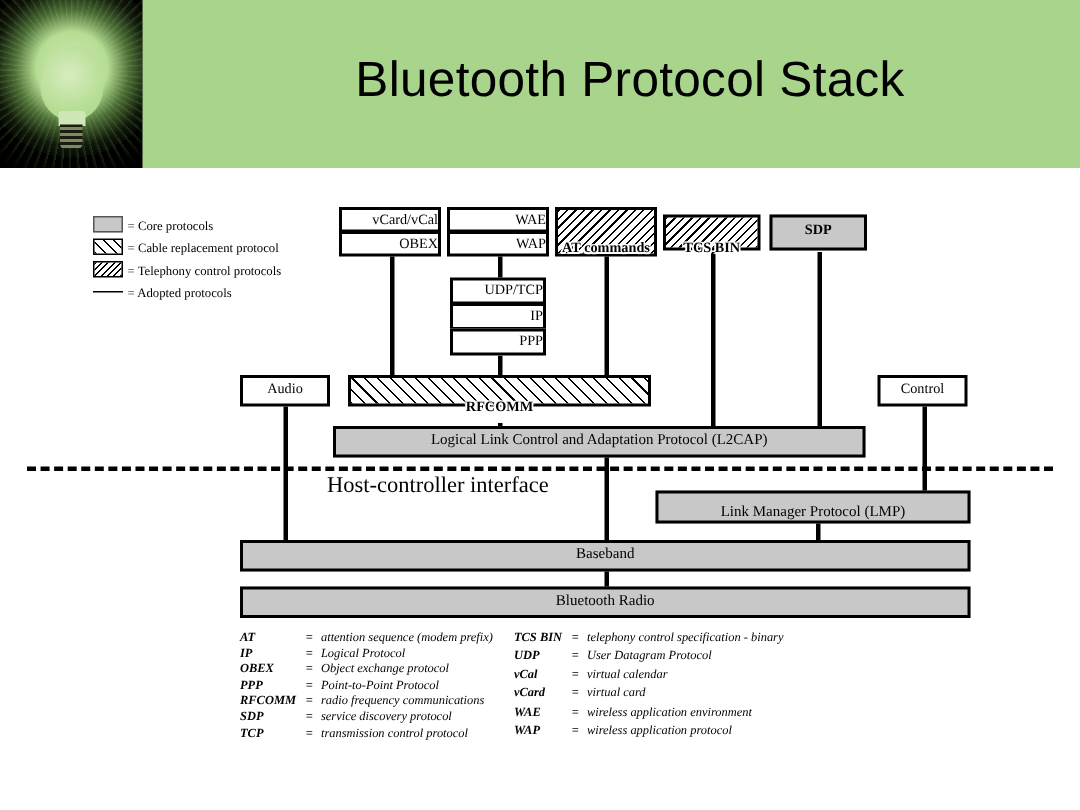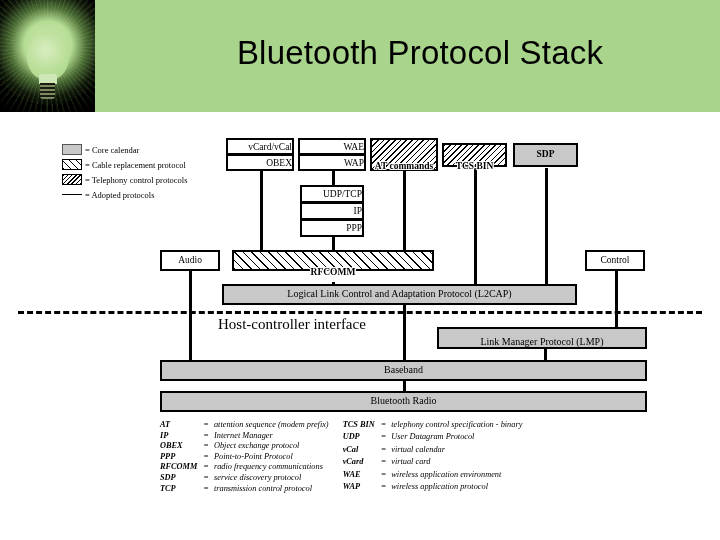--- a/index.html
+++ b/index.html
@@ -165,21 +165,21 @@
       <div class="bulb-base"></div>
     </div>
     <div class="slide-title">Bluetooth Protocol Stack</div>
   </div>
 
   <div id="diagram">
 
     <div id="legend">
       <div class="leg-row">
         <span class="leg-sw core"></span>
-        <span class="leg-txt">= Core calendar</span>
+        <span class="leg-txt">= Core protocols</span>
       </div>
       <div class="leg-row">
         <span class="leg-sw cable"></span>
         <span class="leg-txt">= Cable replacement protocol</span>
       </div>
       <div class="leg-row">
         <span class="leg-sw tel"></span>
         <span class="leg-txt">= Telephony control protocols</span>
       </div>
       <div class="leg-row">
@@ -284,21 +284,21 @@
       <div class="ab-cols">
         <div class="ab-col">
           <div class="ab-r">
             <span class="ab-k">AT</span>
             <span class="ab-e">=</span>
             <span class="ab-v">attention sequence (modem prefix)</span>
           </div>
           <div class="ab-r">
             <span class="ab-k">IP</span>
             <span class="ab-e">=</span>
-            <span class="ab-v">Internet Manager</span>
+            <span class="ab-v">Logical Protocol</span>
           </div>
           <div class="ab-r">
             <span class="ab-k">OBEX</span>
             <span class="ab-e">=</span>
             <span class="ab-v">Object exchange protocol</span>
           </div>
           <div class="ab-r">
             <span class="ab-k">PPP</span>
             <span class="ab-e">=</span>
             <span class="ab-v">Point-to-Point Protocol</span>

